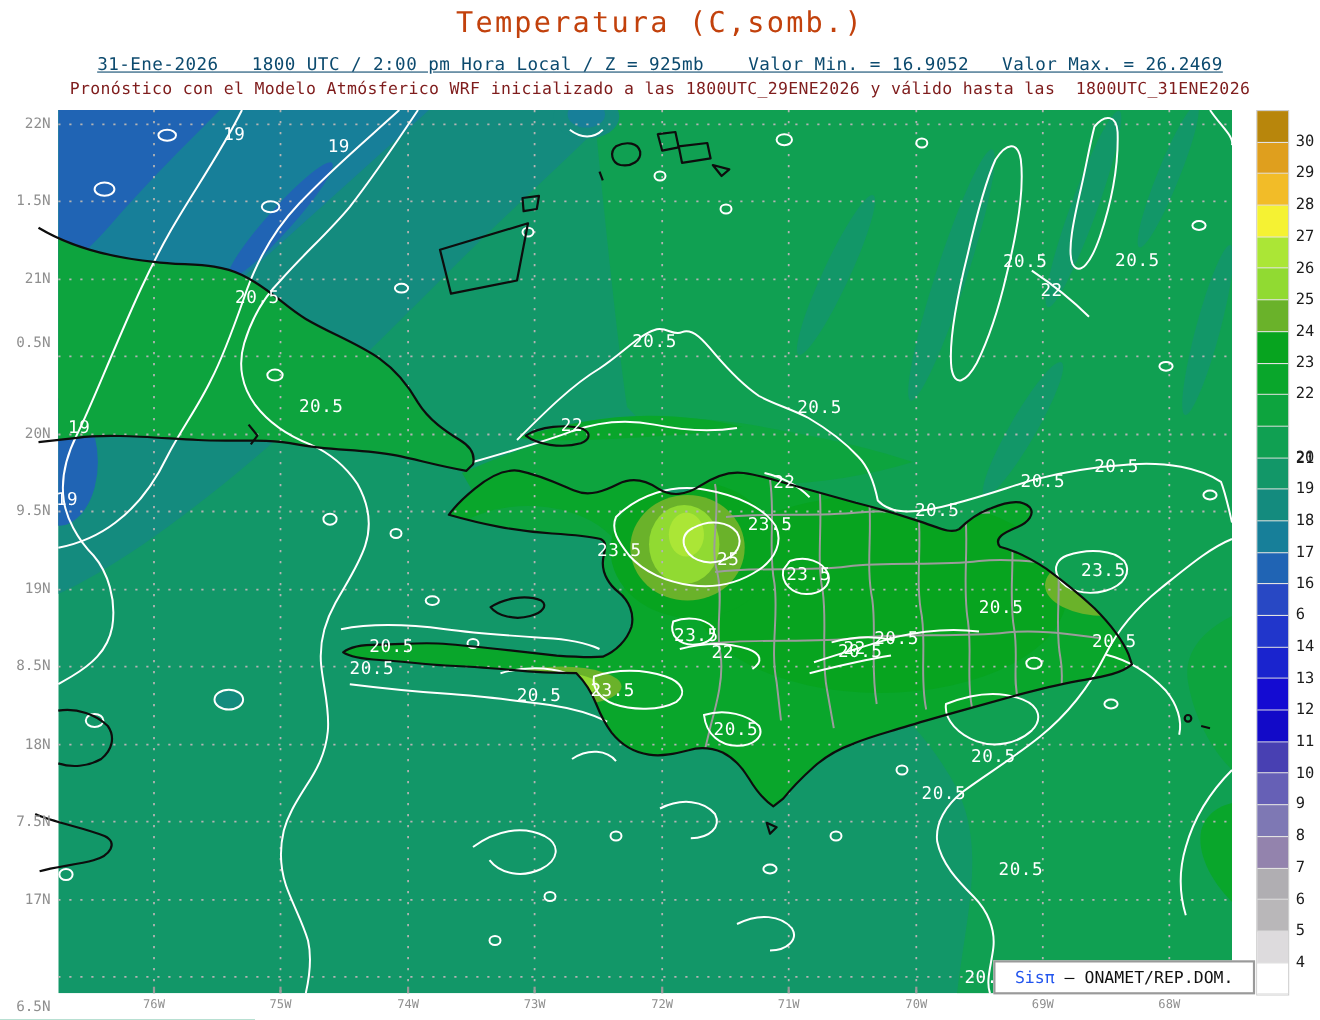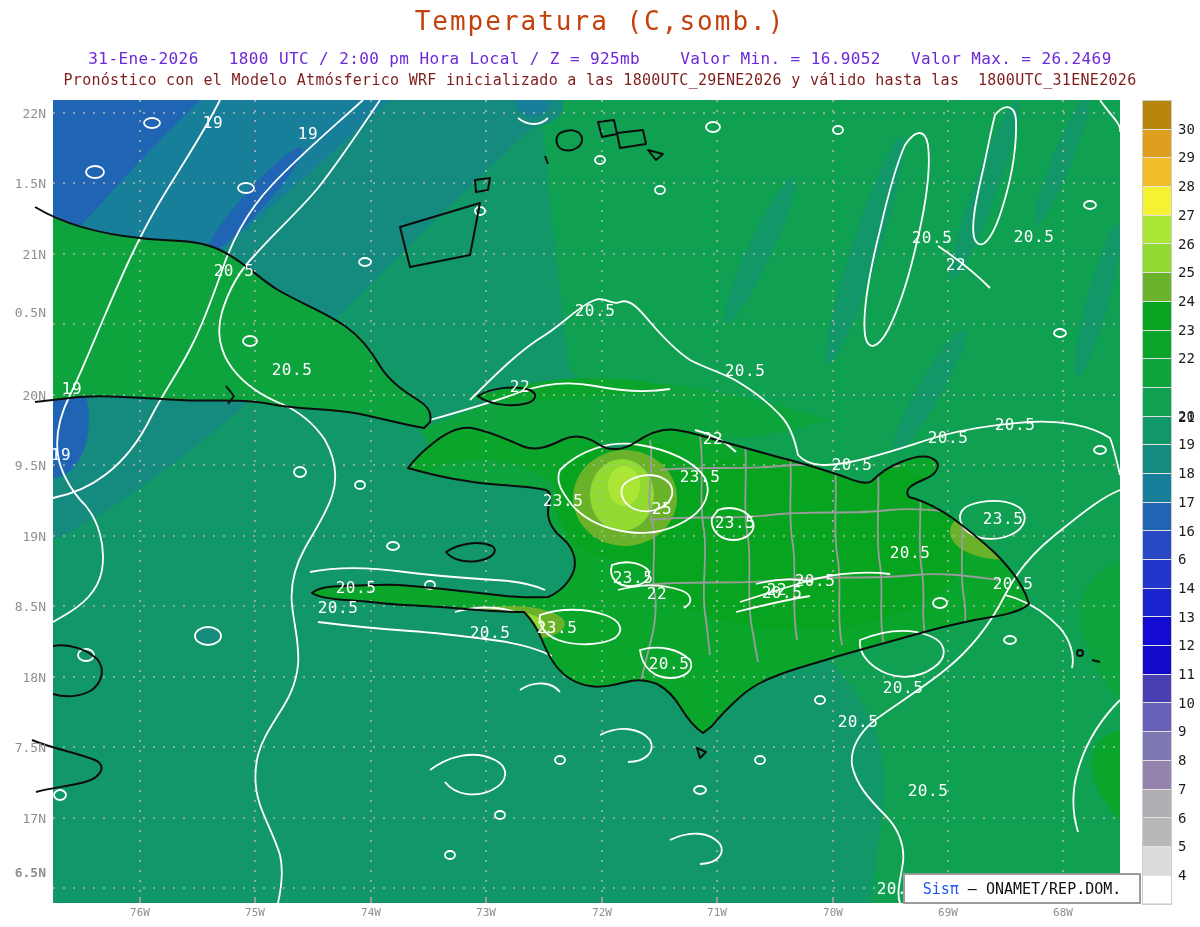--- a/index.html
+++ b/index.html
@@ -23,21 +23,21 @@
   #brand{position:absolute;left:903px;top:873px;width:234px;height:27px;background:#ffffff;
          border:2px solid #9a9a9a;display:flex;align-items:center;justify-content:center;
          font-size:15px;white-space:pre;z-index:5;}
   #brand .sis{color:#2255ee;}
   #brand .org{color:#111111;}
 </style>
 </head>
 <body>
 
 <div class="hdr" id="title" style="color: #c2410c;">Temperatura (C,somb.)</div>
-<div class="hdr" id="sub1" style="color: #6d28d9;">31-Ene-2026   1800 UTC / 2:00 pm Hora Local / Z = 925mb    Valor Min. = 16.9052   Valor Max. = 26.2469</div>
+<div class="hdr" id="sub1" style="color: #0c4a6e; text-decoration: underline;">31-Ene-2026   1800 UTC / 2:00 pm Hora Local / Z = 925mb    Valor Min. = 16.9052   Valor Max. = 26.2469</div>
 <div class="hdr" id="sub2" style="color: #7f1d1d;">Pronóstico con el Modelo Atmósferico WRF inicializado a las 1800UTC_29ENE2026 y válido hasta las  1800UTC_31ENE2026</div>
 
 <svg id="map-svg" width="1200" height="927" viewBox="0 0 1200 927">
   <defs>
     <clipPath id="plotClip">
         <rect x="53" y="100" width="1067" height="803"></rect>
       </clipPath>
     <clipPath id="coastClip">
         <rect x="28" y="98" width="1100" height="808"></rect>
       </clipPath>
@@ -287,21 +287,21 @@
     <div class="ylab" style="top: 183px;">1.5N</div>
     <div class="ylab" style="top: 254px;">21N</div>
     <div class="ylab" style="top: 312px;">0.5N</div>
     <div class="ylab" style="top: 395px;">20N</div>
     <div class="ylab" style="top: 465px;">9.5N</div>
     <div class="ylab" style="top: 536px;">19N</div>
     <div class="ylab" style="top: 606px;">8.5N</div>
     <div class="ylab" style="top: 677px;">18N</div>
     <div class="ylab" style="top: 747px;">7.5N</div>
     <div class="ylab" style="top: 818px;">17N</div>
-    <div class="ylab" style="top: 872px; font-weight: bold;">6.5N</div>
+    <div class="ylab" style="top: 916px;">6.5N</div>
   </div>
 <div id="x-axis">
     <div class="xlab" style="left: 140px;">76W</div>
     <div class="xtick" style="left: 139px;"></div>
     <div class="xlab" style="left: 255px;">75W</div>
     <div class="xtick" style="left: 254px;"></div>
     <div class="xlab" style="left: 371px;">74W</div>
     <div class="xtick" style="left: 370px;"></div>
     <div class="xlab" style="left: 486px;">73W</div>
     <div class="xtick" style="left: 485px;"></div>

